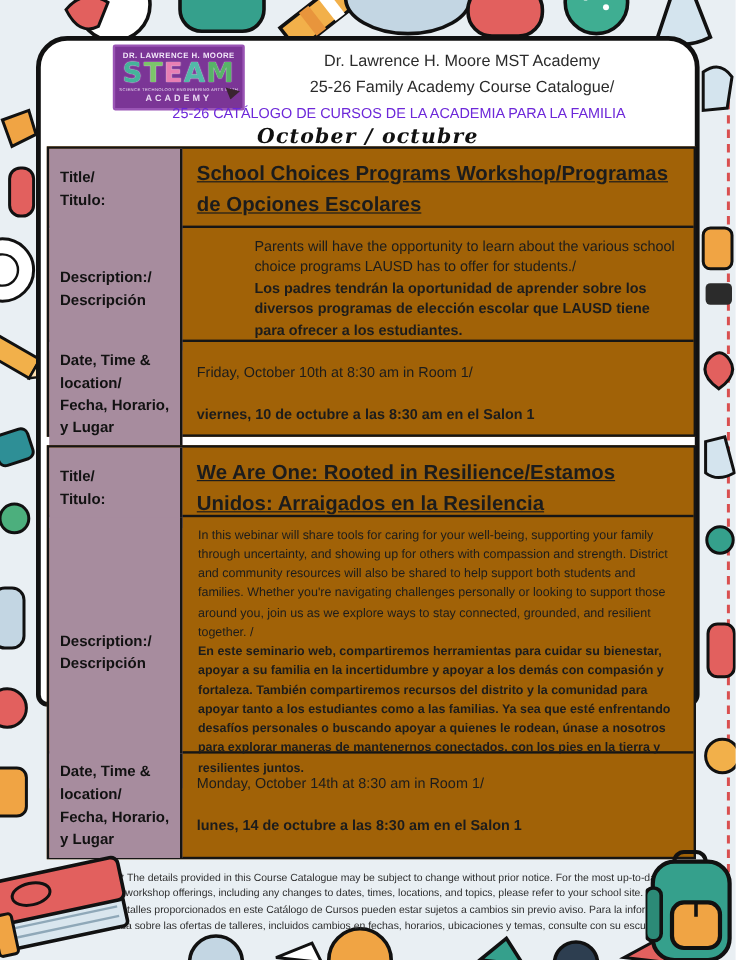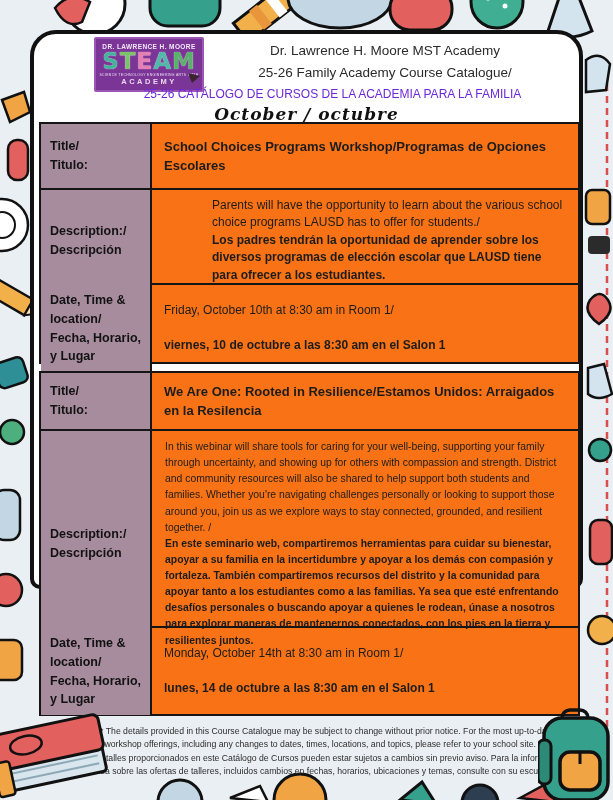--- a/index.html
+++ b/index.html
@@ -33,32 +33,32 @@
   .hdr1 { top:9px; }
   .hdr2 { top:31px; }
   .hdr3 { position:absolute; left:60px; right:8px; top:53px; text-align:center;
     font-size:12px; color:#6d28d9; }
   .month { position:absolute; left:0; right:0; top:70px; text-align:center;
     font-family:"DejaVu Serif", serif; font-style:italic; font-weight:bold;
     font-size:17px; color:#111; letter-spacing:1px; }
 
   
   .tbl { position:absolute; left:5px; width:541px; border:2.5px solid #151515;
-    background:#f97316; }
+    background:#a16207; }
   .tbl1 { top:88px; }
   .tbl2 { top:337px; }
   .row { display:grid; grid-template-columns:111px 1fr; border-bottom:2px solid #151515; }
   .row:last-child { border-bottom:none; }
   .lbl { background:#a78c9e; border-right:2.5px solid #151515;
     display:flex; align-items:center; padding:6px 6px 6px 9px;
     font-weight:bold; font-size:12.5px; line-height:1.5; color:#121212; }
   .val { display:flex; flex-direction:column; justify-content:center;
     padding:8px 12px; font-size:12px; line-height:1.45; color:#1c1c1c; }
   .val b { font-weight:bold; }
-  .val.title { font-weight:bold; font-size:13px; line-height:1.5; }
+  .val.title { font-weight:bold; font-size:17px; line-height:1.5;text-decoration:underline; }
   .val.desc { justify-content:flex-start; padding-top:7px;margin-left:48px; }
   .val.desc-sm { justify-content:flex-start; font-size:10.4px; line-height:1.55; padding:8px 13px; }
   .r1-t1 { height:66px; } .r2-t1 { height:95px; } .r3-t1 { height:77px; }
   .r1-t2 { height:58px; } .r2-t2 { height:197px; } .r3-t2 { height:86px; }
 
   
   .footer { position:absolute; left:13px; right:6px; top:691px;
     font-size:8.7px; line-height:1.55; color:#2d2d2d; }
 
   .over { position:absolute; z-index:2; }

